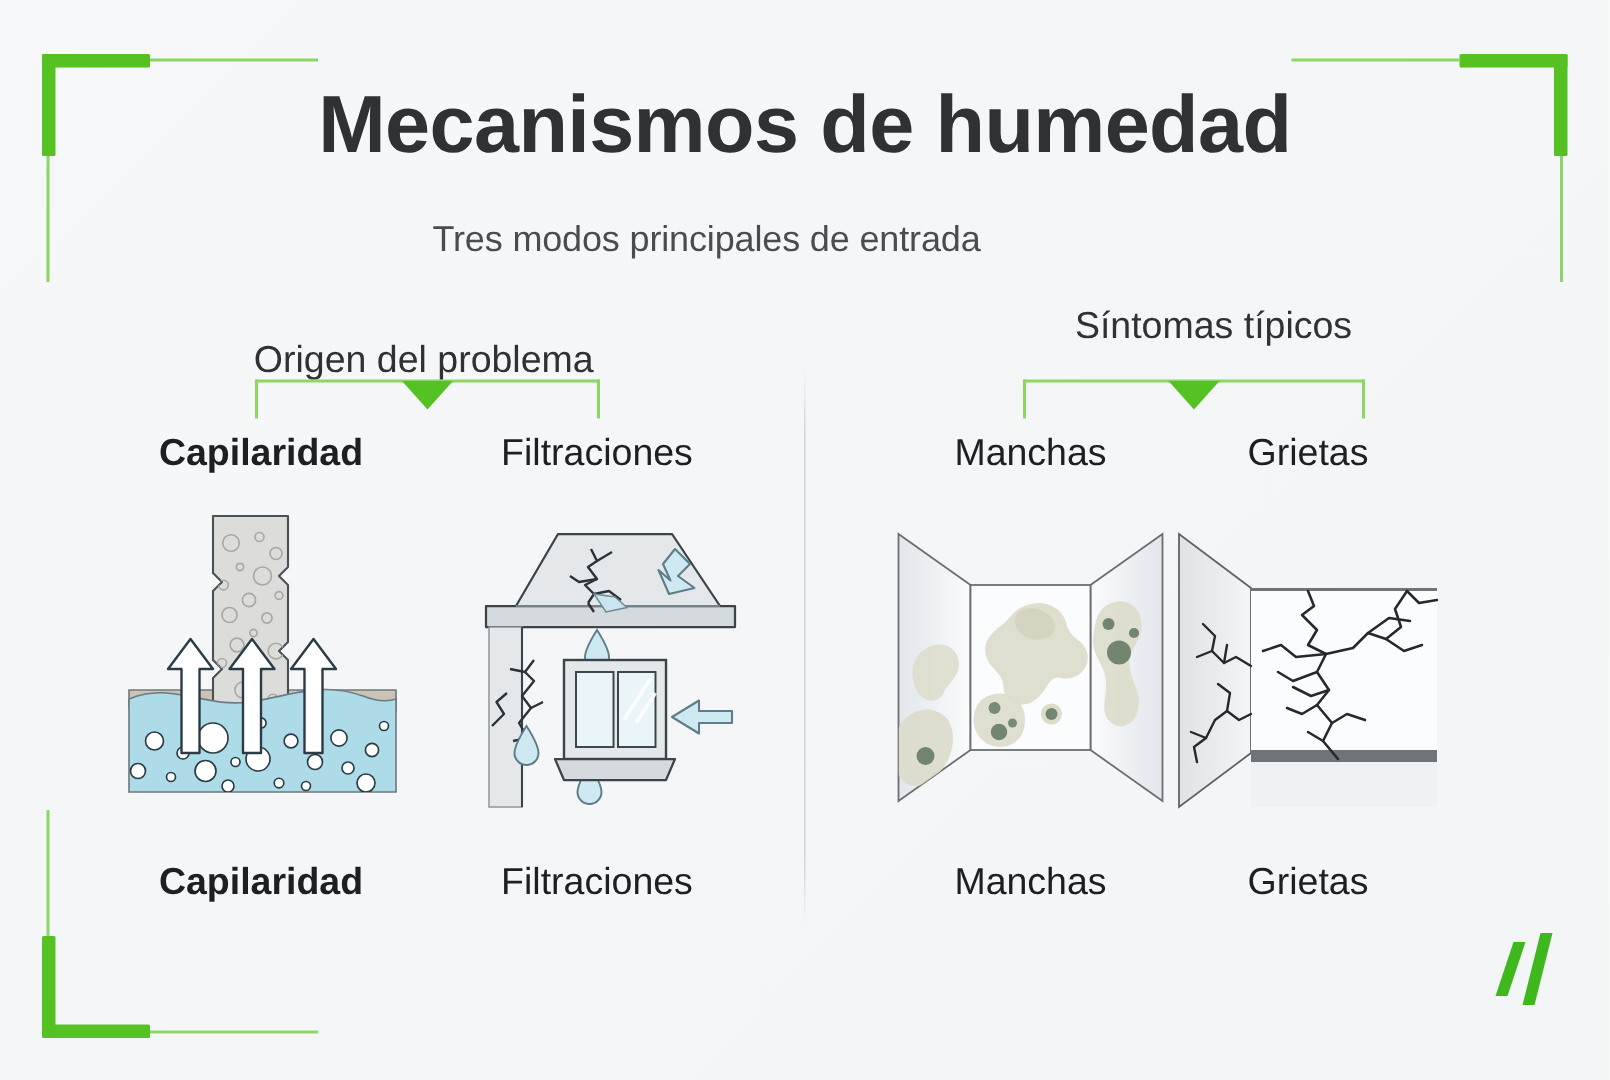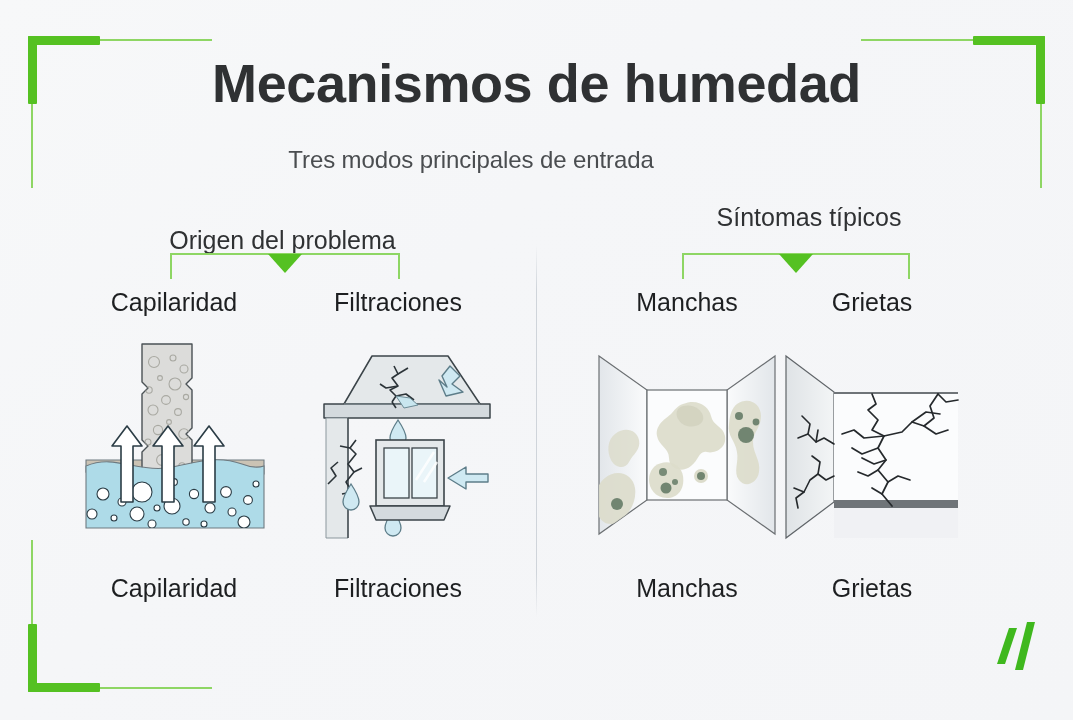--- a/index.html
+++ b/index.html
@@ -69,21 +69,21 @@
     width:0;height:0;border-left:17px solid transparent;border-right:17px solid transparent;
     border-top:19px solid #55c122;
   }
   .cn-left{left:170px;top:253px;width:230px;}
   .cn-right{left:682px;top:253px;width:228px;}
 
   
   .item-top{position:absolute;text-align:center;font-size:25px;font-weight:400;color:#1d1f21;}
   .item-bot{position:absolute;text-align:center;font-size:25px;font-weight:400;color:#1d1f21;}
 
-  .c1-x{left:74px;width:200px;}
+  .c1-x{left:74px;width:200px;font-weight:bold;}
   .c2-x{left:298px;width:200px;}
   .c3-x{left:587px;width:200px;text-align:center;}
   .c4-x{left:772px;width:200px;}
   .row-top{top:288px;}
   .row-bot{top:574px;}
 
   
   .illo{position:absolute;top:342px;width:200px;height:205px;}
   .illo svg{display:block;width:200px;height:205px;}
 

